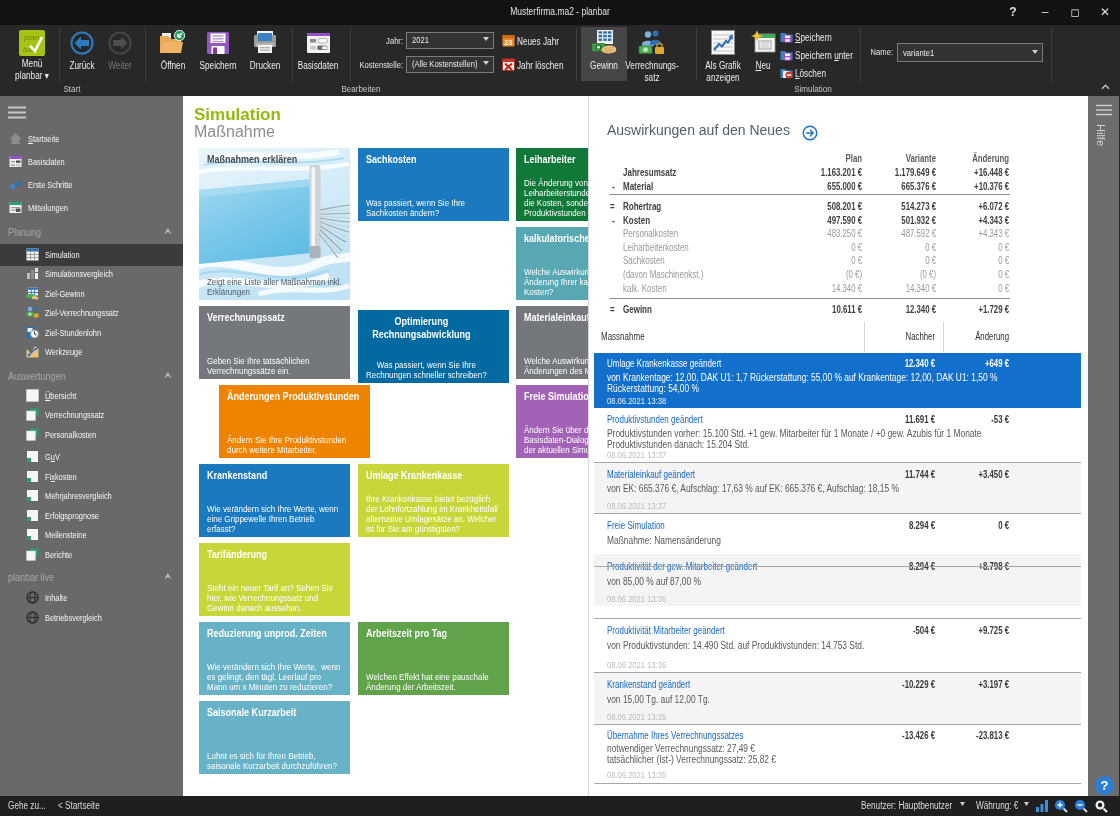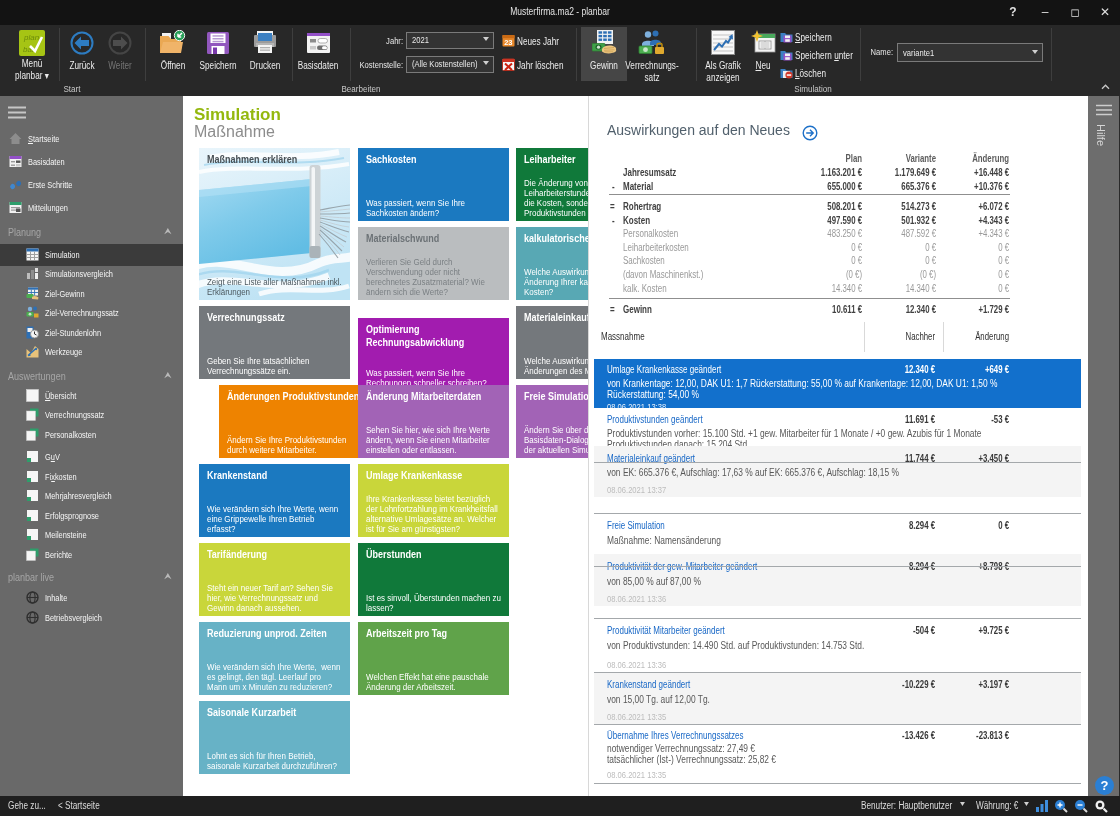--- a/index.html
+++ b/index.html
@@ -437,71 +437,59 @@
 
     <div class="tile" style="left:175px;top:52px;background:#1b79c0;">
         <h3>Sachkosten</h3>
         <p>Was passiert, wenn Sie Ihre<br>Sachkosten ändern?</p>
       </div>
     <div class="tile" style="left:333px;top:52px;background:#10793a;">
         <h3>Leiharbeiter</h3>
         <p>Die Änderung von der<br>Leiharbeiterstunden ver<br>die Kosten, sondern die<br>Produktivstunden und</p>
       </div>
 
-    <div class="tile" style="left:175px;top:131px;background:#babdbf;">
-        <h3 style="color:#6c7276;">Materialschwund</h3>
-        <p style="color:#7b8084;">Verlieren Sie Geld durch<br>Verschwendung oder nicht<br>berechnetes Zusatzmaterial? Wie<br>ändern sich die Werte?</p>
-      </div>
     <div class="tile" style="left:333px;top:131px;background:#58a8b4;">
         <h3>kalkulatorische Kosten</h3>
         <p>Welche Auswirkungen hat<br>Änderung Ihrer kalkulator.<br>Kosten?</p>
       </div>
 
     <div class="tile" style="left:16px;top:210px;background:#74787c;">
         <h3>Verrechnungssatz</h3>
         <p>Geben Sie Ihre tatsächlichen<br>Verrechnungssätze ein.</p>
       </div>
-    <div class="tile" style="left:175px;top:222px;background:#a21caf;">
+    <div class="tile" style="left:175px;top:214px;background:#0369a1;text-align:center;">
         <h3>Optimierung<br>Rechnungsabwicklung</h3>
         <p>Was passiert, wenn Sie Ihre<br>Rechnungen schneller schreiben?</p>
       </div>
     <div class="tile" style="left:333px;top:210px;background:#74787c;">
         <h3>Materialeinkauf</h3>
         <p>Welche Auswirkungen hat<br>Änderungen des Material</p>
       </div>
 
     <div class="tile" style="left:16px;top:289px;background:#ee8300;margin-left:20px;">
         <h3>Änderungen Produktivstunden</h3>
         <p>Ändern Sie Ihre Produktivstunden<br>durch weitere Mitarbeiter.</p>
       </div>
-    <div class="tile" style="left:175px;top:289px;background:#a263b6;">
-        <h3>Änderung Mitarbeiterdaten</h3>
-        <p>Sehen Sie hier, wie sich Ihre Werte<br>ändern, wenn Sie einen Mitarbeiter<br>einstellen oder entlassen.</p>
-      </div>
     <div class="tile" style="left:333px;top:289px;background:#a263b6;">
         <h3>Freie Simulation</h3>
         <p>Ändern Sie über die Bas<br>Basisdaten-Dialoge die<br>der aktuellen Simulation</p>
       </div>
 
     <div class="tile" style="left:16px;top:368px;background:#1b79c0;">
         <h3>Krankenstand</h3>
         <p>Wie verändern sich Ihre Werte, wenn<br>eine Grippewelle Ihren Betrieb<br>erfasst?</p>
       </div>
     <div class="tile" style="left:16px;top:447px;background:#c9d63a;">
         <h3>Tarifänderung</h3>
         <p>Steht ein neuer Tarif an? Sehen Sie<br>hier, wie Verrechnungssatz und<br>Gewinn danach aussehen.</p>
       </div>
 
     <div class="tile" style="left:175px;top:368px;background:#c9d63a;">
         <h3>Umlage Krankenkasse</h3>
         <p>Ihre Krankenkasse bietet bezüglich<br>der Lohnfortzahlung im Krankheitsfall<br>alternative Umlagesätze an. Welcher<br>ist für Sie am günstigsten?</p>
-      </div>
-    <div class="tile" style="left:175px;top:447px;background:#10793a;">
-        <h3>Überstunden</h3>
-        <p>Ist es sinvoll, Überstunden machen zu<br>lassen?</p>
       </div>
 
     <div class="tile" style="left:16px;top:526px;background:#67b2c6;">
         <h3>Reduzierung unprod. Zeiten</h3>
         <p>Wie verändern sich Ihre Werte,&nbsp; wenn<br>es gelingt, den tägl. Leerlauf pro<br>Mann um x Minuten zu reduzieren?</p>
       </div>
     <div class="tile" style="left:175px;top:526px;background:#60a34a;">
         <h3>Arbeitszeit pro Tag</h3>
         <p>Welchen Effekt hat eine pauschale<br>Änderung der Arbeitszeit.</p>
       </div>
@@ -579,38 +567,38 @@
     <div class="num" style="left:173px;top:207px;width:100px;font-weight:bold;color:#414141;">10.611 €</div>
     <div class="num" style="left:247px;top:207px;width:100px;font-weight:bold;color:#414141;">12.340 €</div>
     <div class="num" style="left:320px;top:207px;width:100px;font-weight:bold;color:#414141;">+1.729 €</div>
 
     <div class="tlab" style="left:12px;top:234px;color:#303030;">Massnahme</div>
     <div class="num" style="left:246px;top:234px;width:100px;color:#303030;">Nachher</div>
     <div class="num" style="left:320px;top:234px;width:100px;color:#303030;">Änderung</div>
     <div class="abs" style="left:275px;top:226px;width:1px;height:30px;background:#d9d9d9;"></div>
     <div class="abs" style="left:354px;top:226px;width:1px;height:30px;background:#d9d9d9;"></div>
 
-    <div class="abs" style="left:5px;top:257px;width:487px;height:68px;background:#1270cc;margin-top:6px;">
+    <div class="abs" style="left:5px;top:257px;width:487px;height:68px;background:#1270cc;">
       <div class="entry-title" style="left:13px;top:4px;color:#fff;">Umlage Krankenkasse geändert</div>
       <div class="num" style="left:241px;top:4px;width:100px;font-weight:bold;color:#fff;">12.340 €</div>
       <div class="num" style="left:315px;top:4px;width:100px;font-weight:bold;color:#fff;">+649 €</div>
       <div class="entry-desc" style="left:13px;top:19px;color:#fff;">von Krankentage: 12,00, DAK U1: 1,7 Rückerstattung: 55,00 % auf Krankentage: 12,00, DAK U1: 1,50 %<br>Rückerstattung: 54,00 %</div>
       <div class="entry-date" style="left:13px;top:42px;color:#e8f1fa;">08.06.2021 13:38</div>
     </div>
 
     <div class="abs" style="left:5px;top:312px;width:487px;height:54px;background:#ffffff;">
       <div class="entry-title" style="left:13px;top:5px;">Produktivstunden geändert</div>
       <div class="num" style="left:241px;top:5px;width:100px;font-weight:bold;color:#383838;">11.691 €</div>
       <div class="num" style="left:315px;top:5px;width:100px;font-weight:bold;color:#383838;">-53 €</div>
       <div class="entry-desc" style="left:13px;top:20px;">Produktivstunden vorher: 15.100 Std. +1 gew. Mitarbeiter für 1 Monate / +0 gew. Azubis für 1 Monate<br>Produktivstunden danach: 15.204 Std.</div>
       <div class="entry-date" style="left:13px;top:41px;">08.06.2021 13:37</div>
     </div>
     <div class="esep" style="top:366px;"></div>
 
-    <div class="abs" style="left:5px;top:350px;width:487px;height:51px;background:#f4f4f4;">
+    <div class="abs" style="left:5px;top:366px;width:487px;height:51px;background:#f4f4f4;">
       <div class="entry-title" style="left:13px;top:6px;">Materialeinkauf geändert</div>
       <div class="num" style="left:241px;top:6px;width:100px;font-weight:bold;color:#383838;">11.744 €</div>
       <div class="num" style="left:315px;top:6px;width:100px;font-weight:bold;color:#383838;">+3.450 €</div>
       <div class="entry-desc" style="left:13px;top:21px;">von EK: 665.376 €, Aufschlag: 17,63 % auf EK: 665.376 €, Aufschlag: 18,15 %</div>
       <div class="entry-date" style="left:13px;top:38px;">08.06.2021 13:37</div>
     </div>
     <div class="esep" style="top:417px;"></div>
 
     <div class="abs" style="left:5px;top:417px;width:487px;height:53px;background:#ffffff;">
       <div class="entry-title" style="left:13px;top:6px;">Freie Simulation</div>

